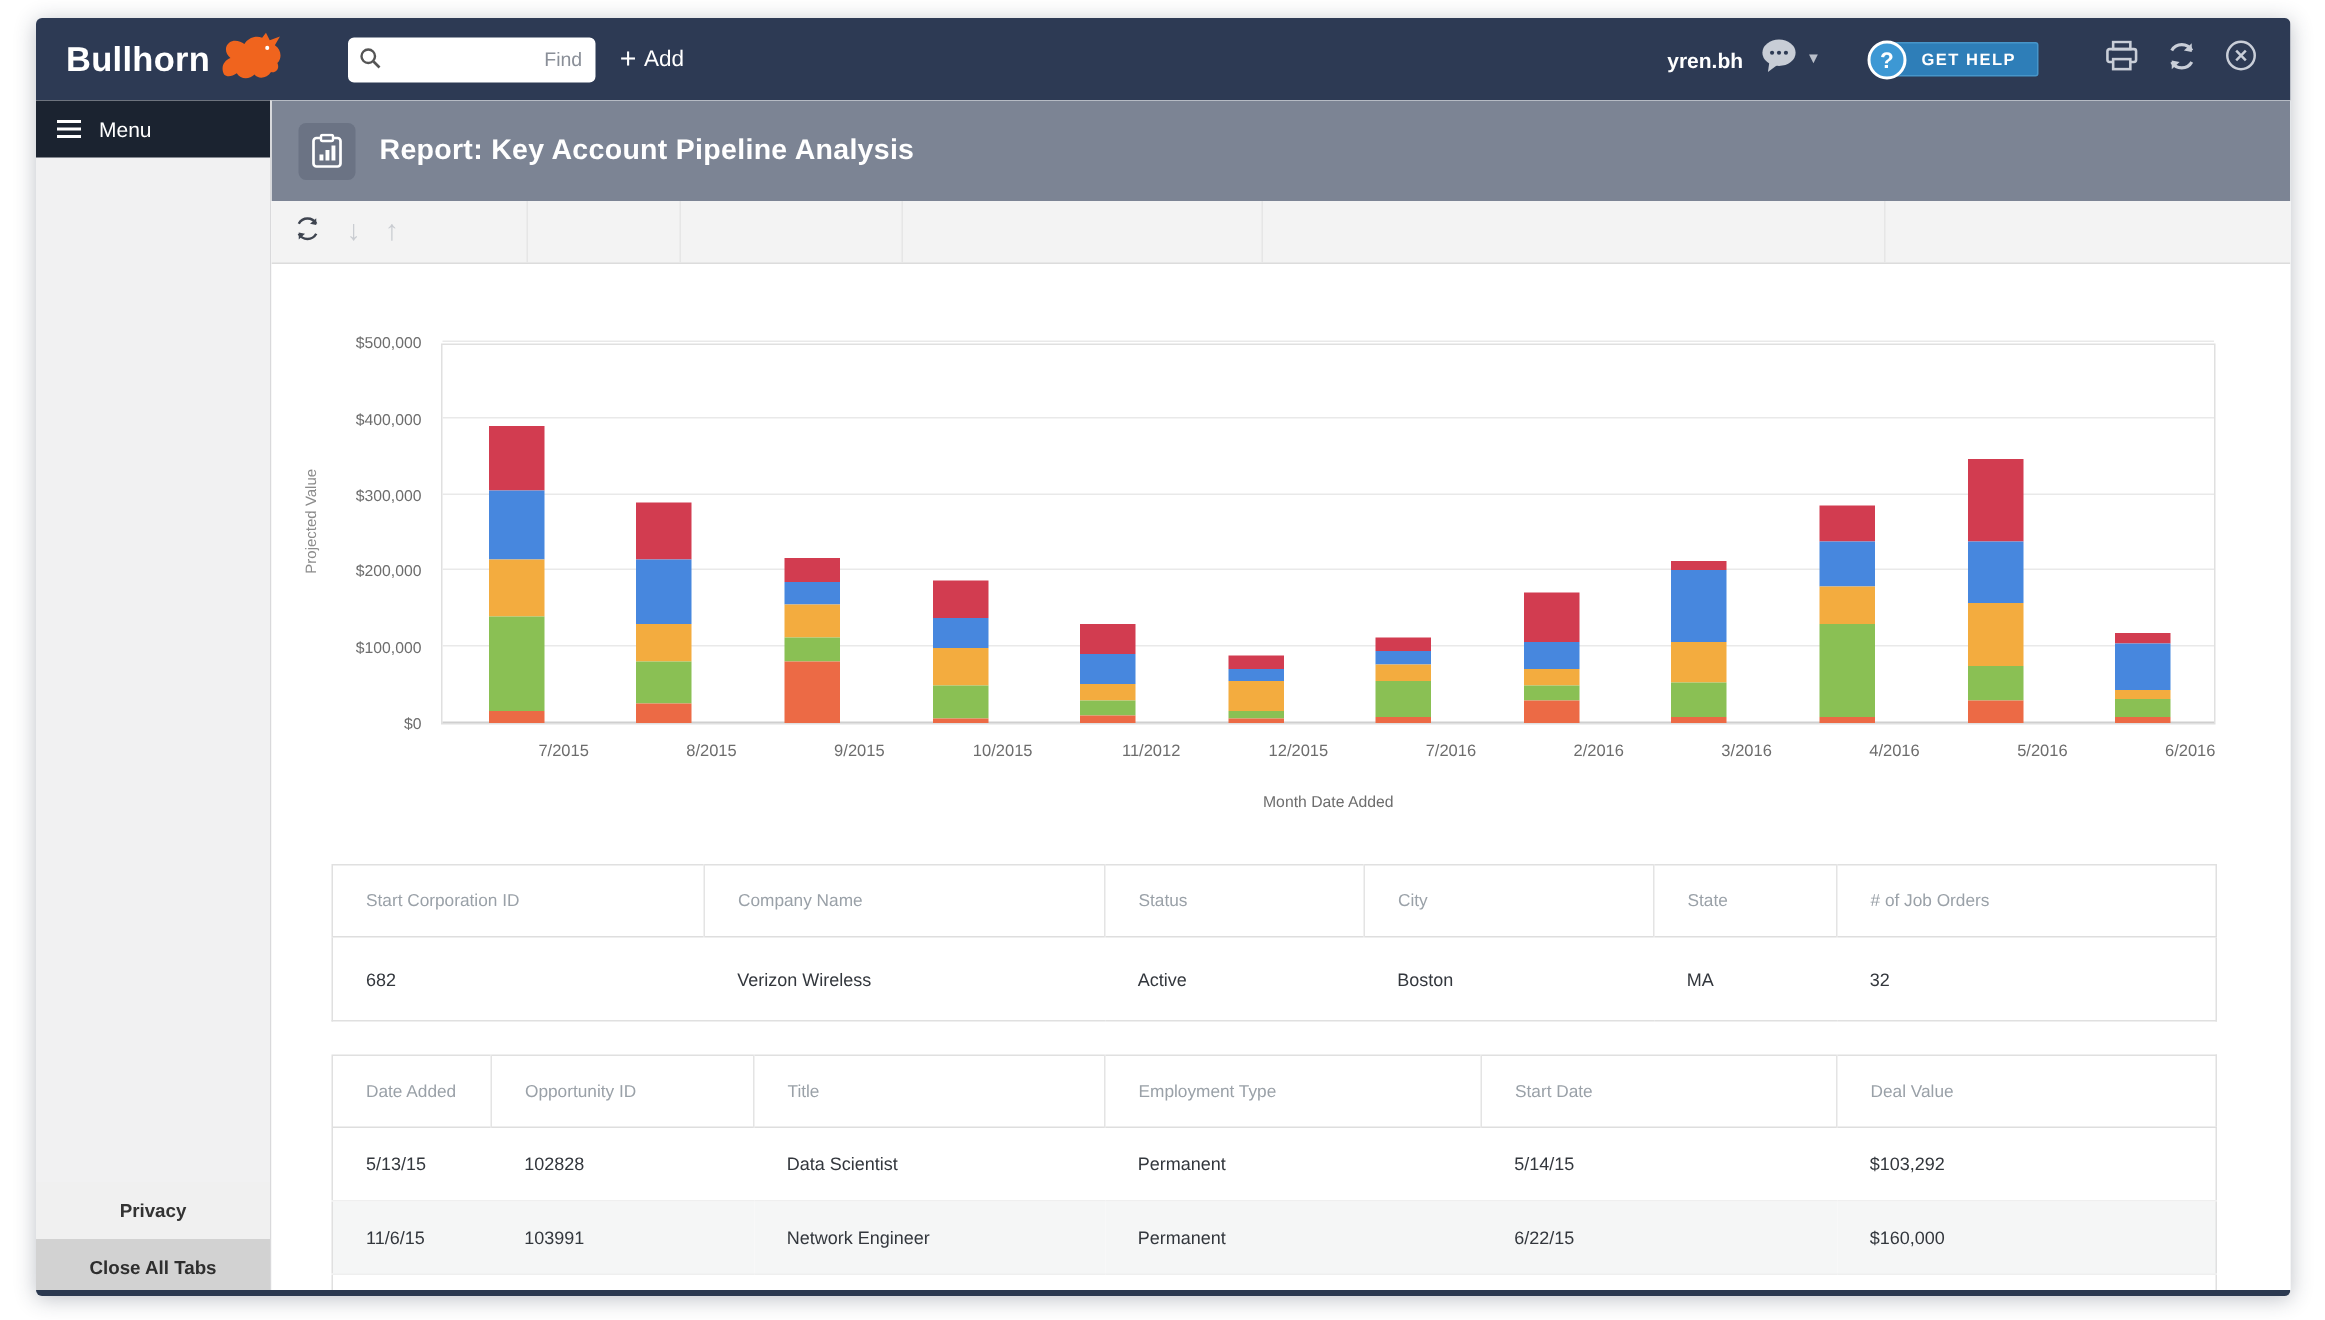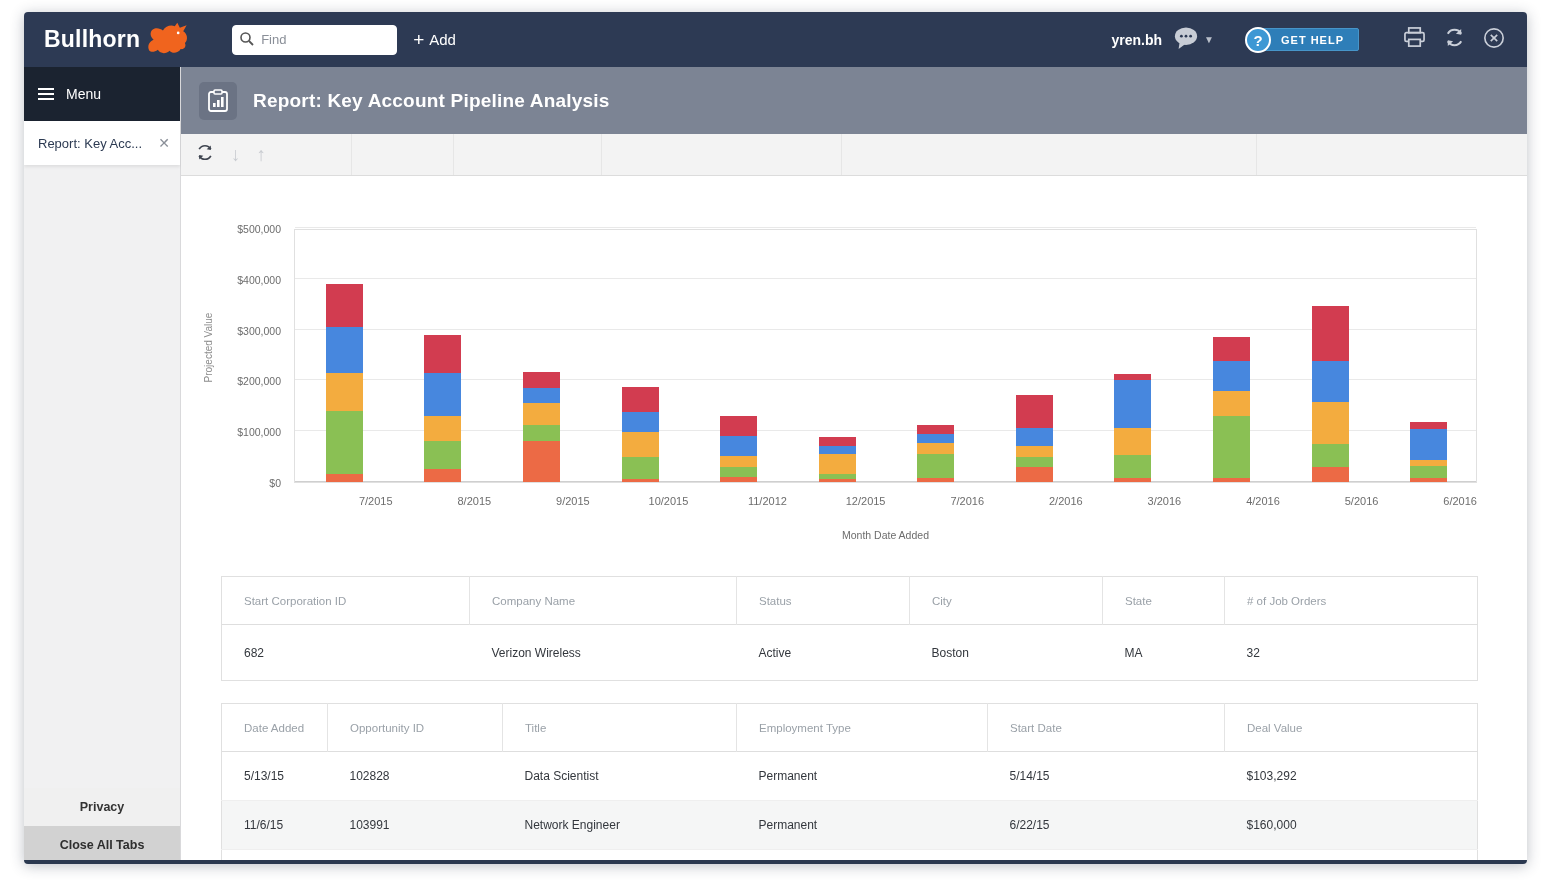--- a/index.html
+++ b/index.html
@@ -9,42 +9,42 @@
     border-radius:4px; overflow:hidden; background:#ffffff;
     border-bottom:4px solid #2b3950; box-shadow:0 2px 14px rgba(40,50,70,.30); }
 
   
   .topnav { height:55px; background:#2d3a54; display:flex; align-items:center; padding:0 22px 0 20px; }
   .brand { display:flex; align-items:center; gap:6px; margin-right:42px; }
   .brand-text { color:#fff; font-size:23px; font-weight:bold; letter-spacing:.2px; }
   .searchbox { position:relative; width:165px; height:30px; margin-right:16px; }
   .searchbox input { width:100%; height:100%; border:1px solid #fff; border-radius:4px;
     padding:0 8px 0 28px; font-size:13px; color:#333; outline:none;
-    font-family:"Liberation Sans","DejaVu Sans",sans-serif; }
+    font-family:"Liberation Sans","DejaVu Sans",sans-serif;text-align:right; }
   .searchbox input::placeholder { color:#8a8f98; }
   .search-glyph { position:absolute; left:7px; top:6px; }
   .add-btn { color:#fff; font-size:15px; display:flex; align-items:center; gap:5px; cursor:pointer; }
   .add-plus { font-size:19px; font-weight:400; line-height:1; }
   .tn-spacer { flex:1; }
   .username { color:#fff; font-size:14px; font-weight:bold; margin-right:10px; }
   .bubble-wrap { display:flex; align-items:center; gap:4px; margin-right:44px; }
   .caret { color:#b9bfca; font-size:10px; }
   .gethelp { position:relative; height:23px; background:#2e7eb8; border:1px solid #4795c9;
     border-radius:2px; display:flex; align-items:center; padding:0 14px 0 22px; margin-right:44px; }
   .gethelp-circle { position:absolute; left:-14px; top:-2px; width:26px; height:26px; border-radius:50%;
     background:#3d98d4; border:2px solid #fff; color:#fff; font-weight:bold; font-size:15px;
     display:flex; align-items:center; justify-content:center; }
   .gethelp-label { color:#fff; font-size:11px; font-weight:bold; letter-spacing:1px; }
   .tn-icons { display:flex; align-items:center; gap:17px; }
 
   
   .bodyrow { display:flex; height:797px; }
   .sidebar { width:157px; background:#f1f1f2; display:flex; flex-direction:column;
     border-right:1px solid #d9d9db; }
-  .menubar { height:54px; background:#1b2330; display:flex; align-items:center; gap:12px;
+  .menubar { height:38px; background:#1b2330; display:flex; align-items:center; gap:12px;
     padding:0 14px; color:#fff; font-size:14px; }
   .ham { display:flex; flex-direction:column; gap:3px; }
   .ham span { width:16px; height:2px; background:#fff; display:block; }
   .side-tab { height:44px; background:#ffffff; display:flex; align-items:center;
     padding:0 10px 0 14px; gap:8px; box-shadow:0 2px 3px rgba(0,0,0,.08); }
   .side-tab-label { color:#2c3a52; font-size:13px; flex:1; white-space:nowrap; overflow:hidden; }
   .tab-close { color:#8a8f98; font-size:14px; cursor:pointer; }
   .side-fill { flex:1; }
   .privacy-row { height:38px; display:flex; align-items:center; justify-content:center;
     font-size:12.5px; font-weight:bold; color:#333; background:#f0f0f0; cursor:pointer; }
@@ -171,24 +171,20 @@
   <div class="bodyrow">
 
     <div class="sidebar">
       <div class="menubar">
         <span class="ham">
             <span></span>
             <span></span>
             <span></span>
           </span>
         <span>Menu</span>
-      </div>
-      <div class="side-tab">
-        <span class="side-tab-label">Report: Key Acc...</span>
-        <span class="tab-close">✕</span>
       </div>
       <div class="side-fill"></div>
       <div class="privacy-row">
         <span>Privacy</span>
       </div>
       <div class="closeall-row">
         <span>Close All Tabs</span>
       </div>
     </div>
 

